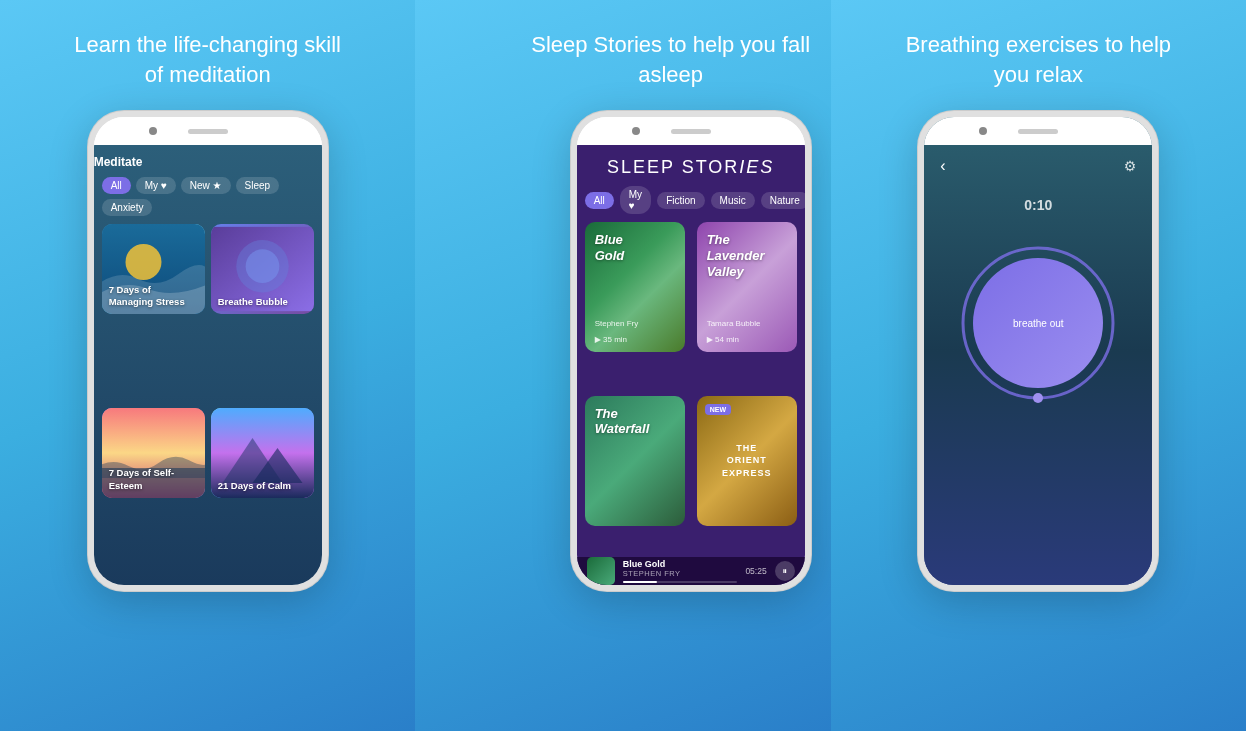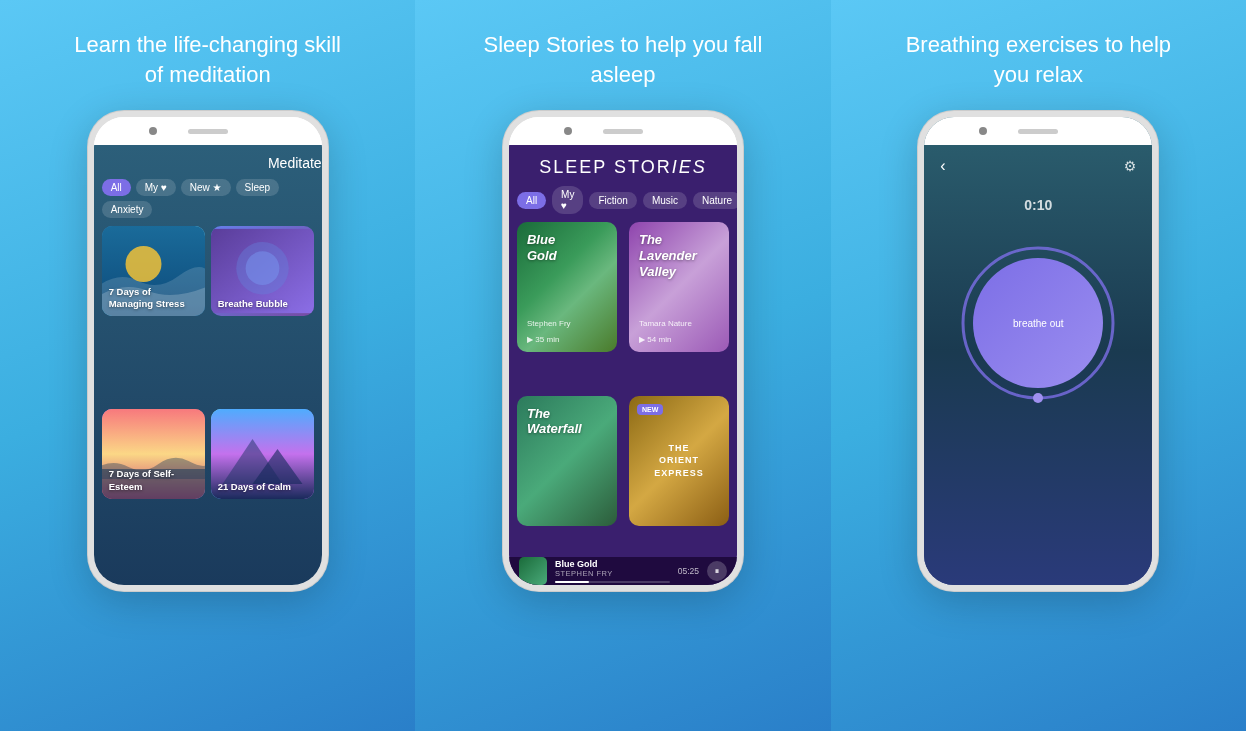--- a/index.html
+++ b/index.html
@@ -19,20 +19,21 @@
       align-items: center;
       padding: 30px 20px 20px;
       position: relative;
     }
 
     .panel-left {
       background: linear-gradient(160deg, #5bc8f5 0%, #3baee0 50%, #2a7fc9 100%);
     }
     .panel-center {
       background: linear-gradient(160deg, #5bc8f5 0%, #3baee0 50%, #2a7fc9 100%);
+      align-items: flex-end;
     }
     .panel-right {
       background: linear-gradient(160deg, #5bc8f5 0%, #3baee0 50%, #2a7fc9 100%);
     }
 
     .panel-title {
       color: white;
       font-size: 22px;
       font-weight: 400;
       text-align: center;
@@ -92,23 +93,23 @@
     
     .meditate-screen {
       background: linear-gradient(180deg, #2c5f7a 0%, #1a3a5c 100%);
       height: 100%;
       display: flex;
       flex-direction: column;
     }
 
     .meditate-header {
       color: white;
-      text-align: right;
-      font-size: 14px;
-      font-weight: 400;
+      text-align: left;
+      font-size: 12px;
+      font-weight: 700;
       padding: 10px 0 8px;
     }
 
     .meditate-tabs {
       display: flex;
       gap: 5px;
       padding: 0 8px 8px;
       flex-wrap: wrap;
     }
 
@@ -565,21 +566,21 @@
                   <stop offset="100%" style="stop-color:#3a8c4a"></stop>
                 </linearGradient>
               </defs>
               <rect width="110" height="130" fill="url(#bgGrad)"></rect>
               <path d="M0 80 Q30 60 60 75 Q90 90 110 70 L110 130 L0 130Z" fill="rgba(255,255,255,0.1)"></path>
             </svg>
           </div>
 
           <div class="story-card story-card-bg-lavender">
             <div class="story-card-title">The<br>Lavender<br>Valley</div>
-            <div class="story-card-author">Tamara Nature</div>
+            <div class="story-card-author">Tamara Bubble</div>
             <div class="story-card-duration">▶ 54 min</div>
             <svg width="100%" height="100%" viewBox="0 0 110 130" preserveAspectRatio="xMidYMid slice" style="position:absolute;top:0;left:0;z-index:-1">
               <defs>
                 <linearGradient id="lavGrad" x1="0%" y1="0%" x2="0%" y2="100%">
                   <stop offset="0%" style="stop-color:#9b59b6"></stop>
                   <stop offset="100%" style="stop-color:#6c3483"></stop>
                 </linearGradient>
               </defs>
               <rect width="110" height="130" fill="url(#lavGrad)"></rect>
               <rect x="0" y="70" width="110" height="60" fill="rgba(150,100,200,0.4)"></rect>

